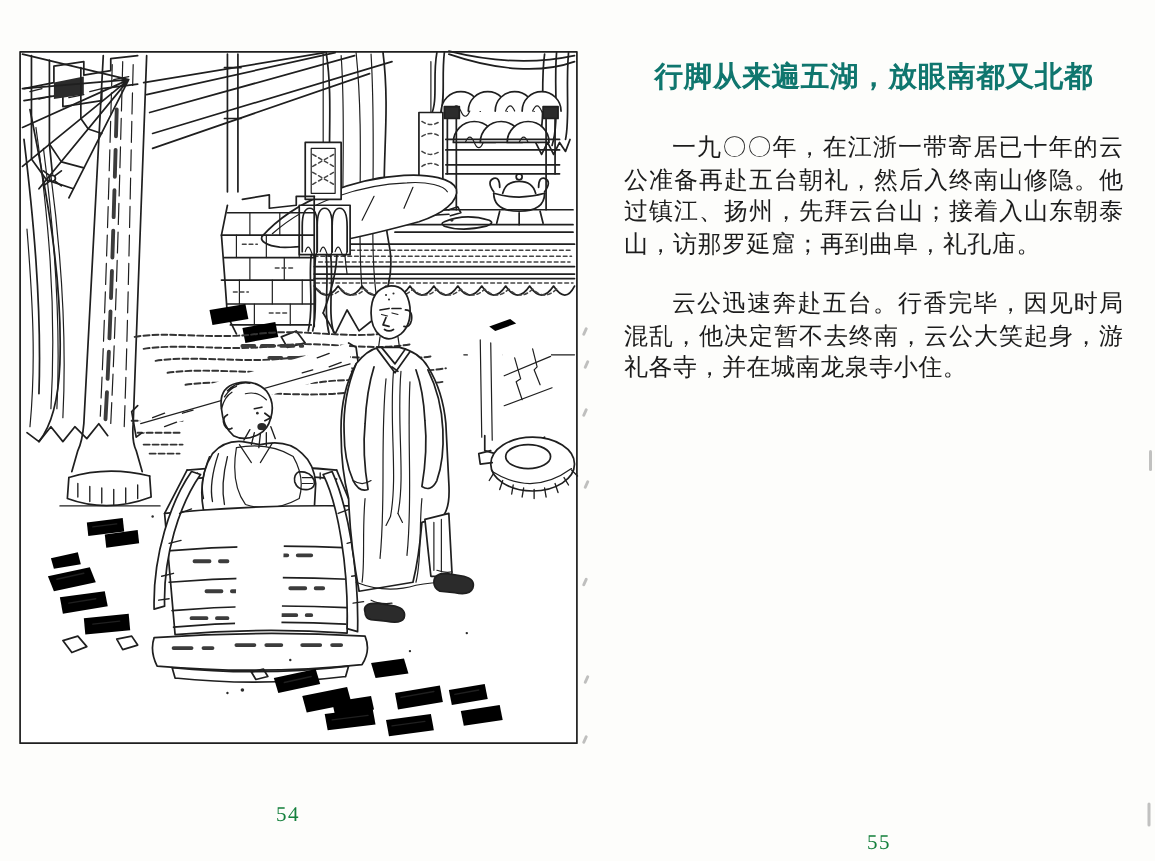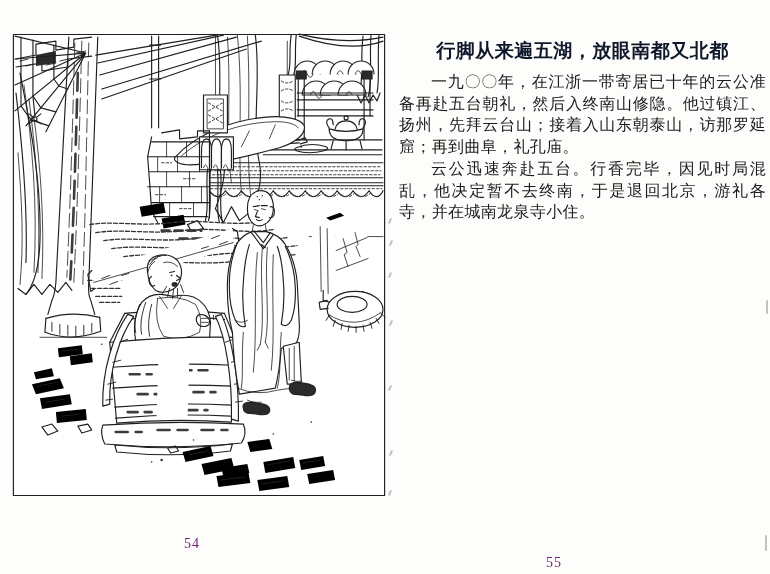--- a/index.html
+++ b/index.html
@@ -14,28 +14,28 @@
   #illu .dk{fill:#2b2b2b;stroke:none;}
   #illu .fill-dk{fill:#2b2b2b;stroke:#1f1f1f;}
   #illu .thin{stroke-width:0.8;}
   #illu .smudge{stroke:#3c3c3c;stroke-width:2.6;}
   #illu .scrib{stroke:#333;stroke-width:1.3;stroke-dasharray:4 2;}
   #illu .scrib2{stroke:#444;stroke-width:1;stroke-dasharray:2.5 2;}
   #illu .hatch{stroke-width:0.9;}
   
   .page-title{position:absolute;left:399px;top:38px;width:367px;text-align:center;
       font-family:"Liberation Sans","DejaVu Sans",sans-serif;font-weight:700;
-      font-size:19px;color:#0f172a;letter-spacing:0.5px;white-space:nowrap;}
+      font-size:19px;color:#0f766e;letter-spacing:0.5px;white-space:nowrap;}
   .text-col{position:absolute;left:399px;top:71px;width:367px;
       font-size:16px;line-height:21.7px;color:#1c1c1c;text-align:justify;
       text-justify:inter-character;letter-spacing:0.35px;}
-  .text-col p{margin:0;text-indent:2em;}
-  .pagenum{position:absolute;font-size:14px;color:#701a75;letter-spacing:1px;}
+  .text-col p{margin:17px;text-indent:2em;}
+  .pagenum{position:absolute;font-size:14px;color:#15803d;letter-spacing:1px;}
   .pn-54{left:184px;top:536px;}
-  .pn-55{left:546px;top:555px;}
+  .pn-55{left:578px;top:555px;}
   
   .gmark{position:absolute;width:2px;height:6px;background:#8d8d8d;opacity:.55;
       transform:rotate(24deg);border-radius:1px;}
   .emark{position:absolute;width:2px;background:#9a9a9a;opacity:.6;border-radius:1px;}
 </style>
 </head>
 <body>
 
 <div class="scan">
 
@@ -339,21 +339,21 @@
     </g>
   </svg>
   </div>
 
   <span class="pagenum pn-54">54</span>
 
   <div class="page-title">行脚从来遍五湖，放眼南都又北都</div>
 
   <div class="text-col">
     <p>一九〇〇年，在江浙一带寄居已十年的云公准备再赴五台朝礼，然后入终南山修隐。他过镇江、扬州，先拜云台山；接着入山东朝泰山，访那罗延窟；再到曲阜，礼孔庙。</p>
-    <p>云公迅速奔赴五台。行香完毕，因见时局混乱，他决定暂不去终南，于是退回北京，游礼各寺，并在城南龙泉寺小住。</p>
+    <p>云公迅速奔赴五台。行香完毕，因见时局混乱，他决定暂不去终南，云公大笑起身，游礼各寺，并在城南龙泉寺小住。</p>
   </div>
 
   <span class="pagenum pn-55">55</span>
 
   <div class="gmark" style="left:389px;top:218px"></div>
   <div class="gmark" style="left:390px;top:240px"></div>
   <div class="gmark" style="left:389px;top:272px"></div>
   <div class="gmark" style="left:390px;top:320px"></div>
   <div class="gmark" style="left:389px;top:385px"></div>
   <div class="gmark" style="left:390px;top:450px"></div>

